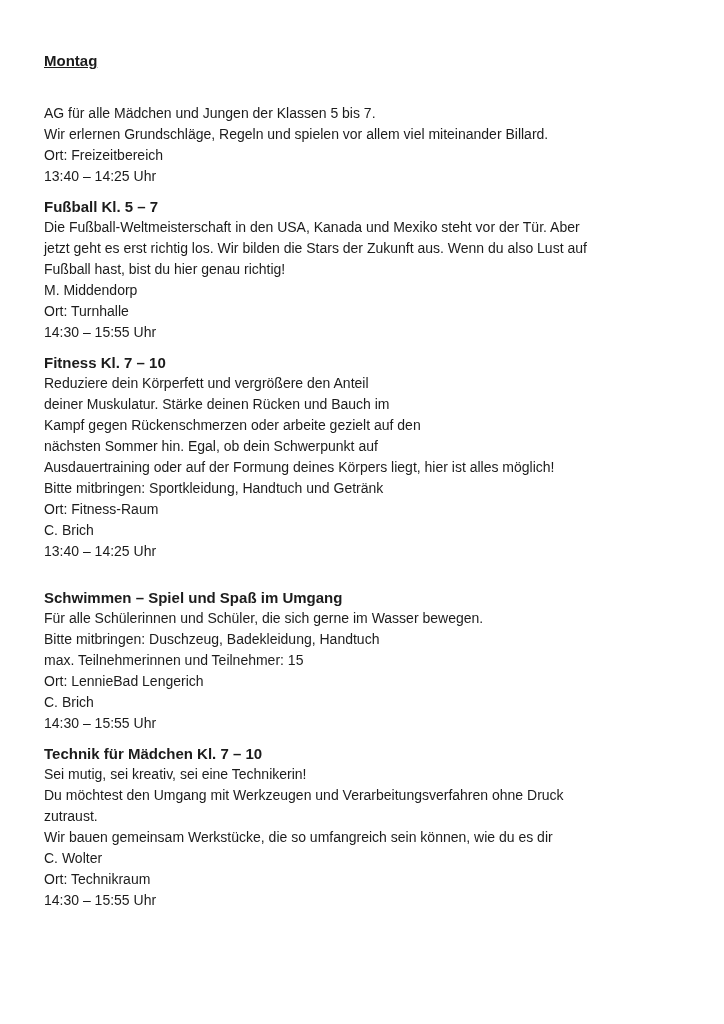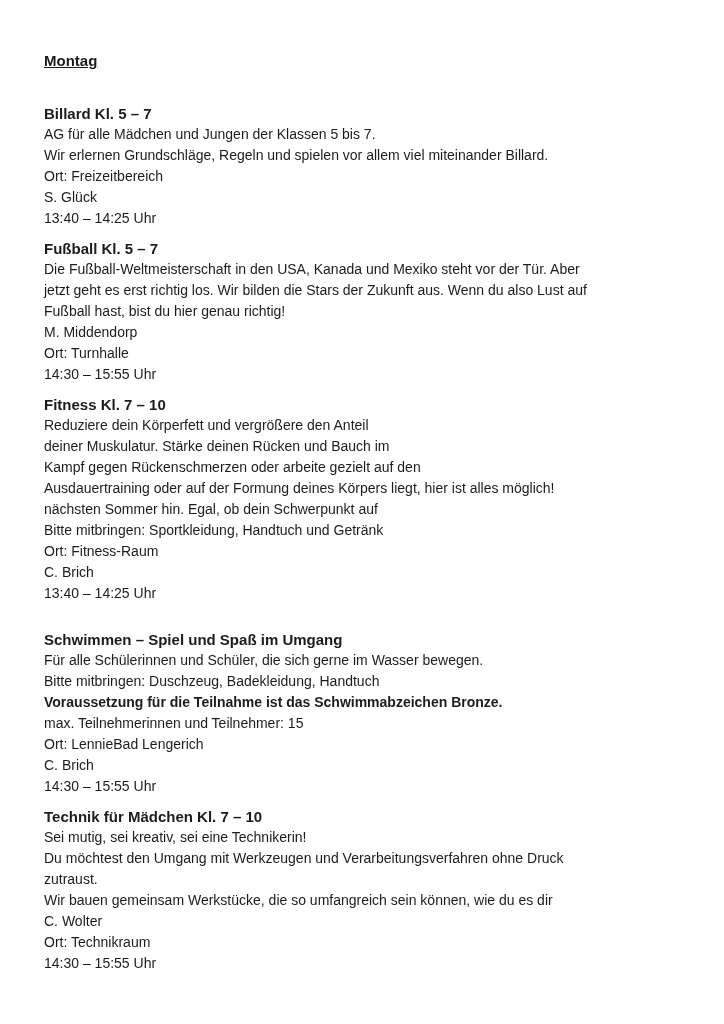--- a/index.html
+++ b/index.html
@@ -44,56 +44,53 @@
   .line.bold { font-weight: bold; }
 </style>
 </head>
 <body>
 
 <div class="page">
 
   <h1 class="doc-heading">Montag</h1>
 
   <section class="activity activity--first">
-    <h2 class="activity-title">Billard Kl. 5 – 7</h2>
     <p class="line">AG für alle Mädchen und Jungen der Klassen 5 bis 7.</p>
     <p class="line">Wir erlernen Grundschläge, Regeln und spielen vor allem viel miteinander Billard.</p>
     <p class="line">Ort: Freizeitbereich</p>
-    <p class="line">S. Glück</p>
     <p class="line">13:40 – 14:25 Uhr</p>
   </section>
 
   <section class="activity">
     <h2 class="activity-title">Fußball Kl. 5 – 7</h2>
     <p class="line">Die Fußball-Weltmeisterschaft in den USA, Kanada und Mexiko steht vor der Tür. Aber</p>
     <p class="line">jetzt geht es erst richtig los. Wir bilden die Stars der Zukunft aus. Wenn du also Lust auf</p>
     <p class="line">Fußball hast, bist du hier genau richtig!</p>
     <p class="line">M. Middendorp</p>
     <p class="line">Ort: Turnhalle</p>
     <p class="line">14:30 – 15:55 Uhr</p>
   </section>
 
   <section class="activity">
     <h2 class="activity-title">Fitness Kl. 7 – 10</h2>
     <p class="line">Reduziere dein Körperfett und vergrößere den Anteil</p>
     <p class="line">deiner Muskulatur. Stärke deinen Rücken und Bauch im</p>
     <p class="line">Kampf gegen Rückenschmerzen oder arbeite gezielt auf den</p>
+    <p class="line">nächsten Sommer hin. Egal, ob dein Schwerpunkt auf</p>
     <p class="line">Ausdauertraining oder auf der Formung deines Körpers liegt, hier ist alles möglich!</p>
-    <p class="line">nächsten Sommer hin. Egal, ob dein Schwerpunkt auf</p>
     <p class="line">Bitte mitbringen: Sportkleidung, Handtuch und Getränk</p>
     <p class="line">Ort: Fitness-Raum</p>
     <p class="line">C. Brich</p>
     <p class="line">13:40 – 14:25 Uhr</p>
   </section>
 
   <section class="activity activity--xl">
     <h2 class="activity-title">Schwimmen – Spiel und Spaß im Umgang</h2>
     <p class="line">Für alle Schülerinnen und Schüler, die sich gerne im Wasser bewegen.</p>
     <p class="line">Bitte mitbringen: Duschzeug, Badekleidung, Handtuch</p>
-    <p class="line bold">Voraussetzung für die Teilnahme ist das Schwimmabzeichen Bronze.</p>
     <p class="line">max. Teilnehmerinnen und Teilnehmer: 15</p>
     <p class="line">Ort: LennieBad Lengerich</p>
     <p class="line">C. Brich</p>
     <p class="line">14:30 – 15:55 Uhr</p>
   </section>
 
   <section class="activity">
     <h2 class="activity-title">Technik für Mädchen Kl. 7 – 10</h2>
     <p class="line">Sei mutig, sei kreativ, sei eine Technikerin!</p>
     <p class="line">Du möchtest den Umgang mit Werkzeugen und Verarbeitungsverfahren ohne Druck</p>

